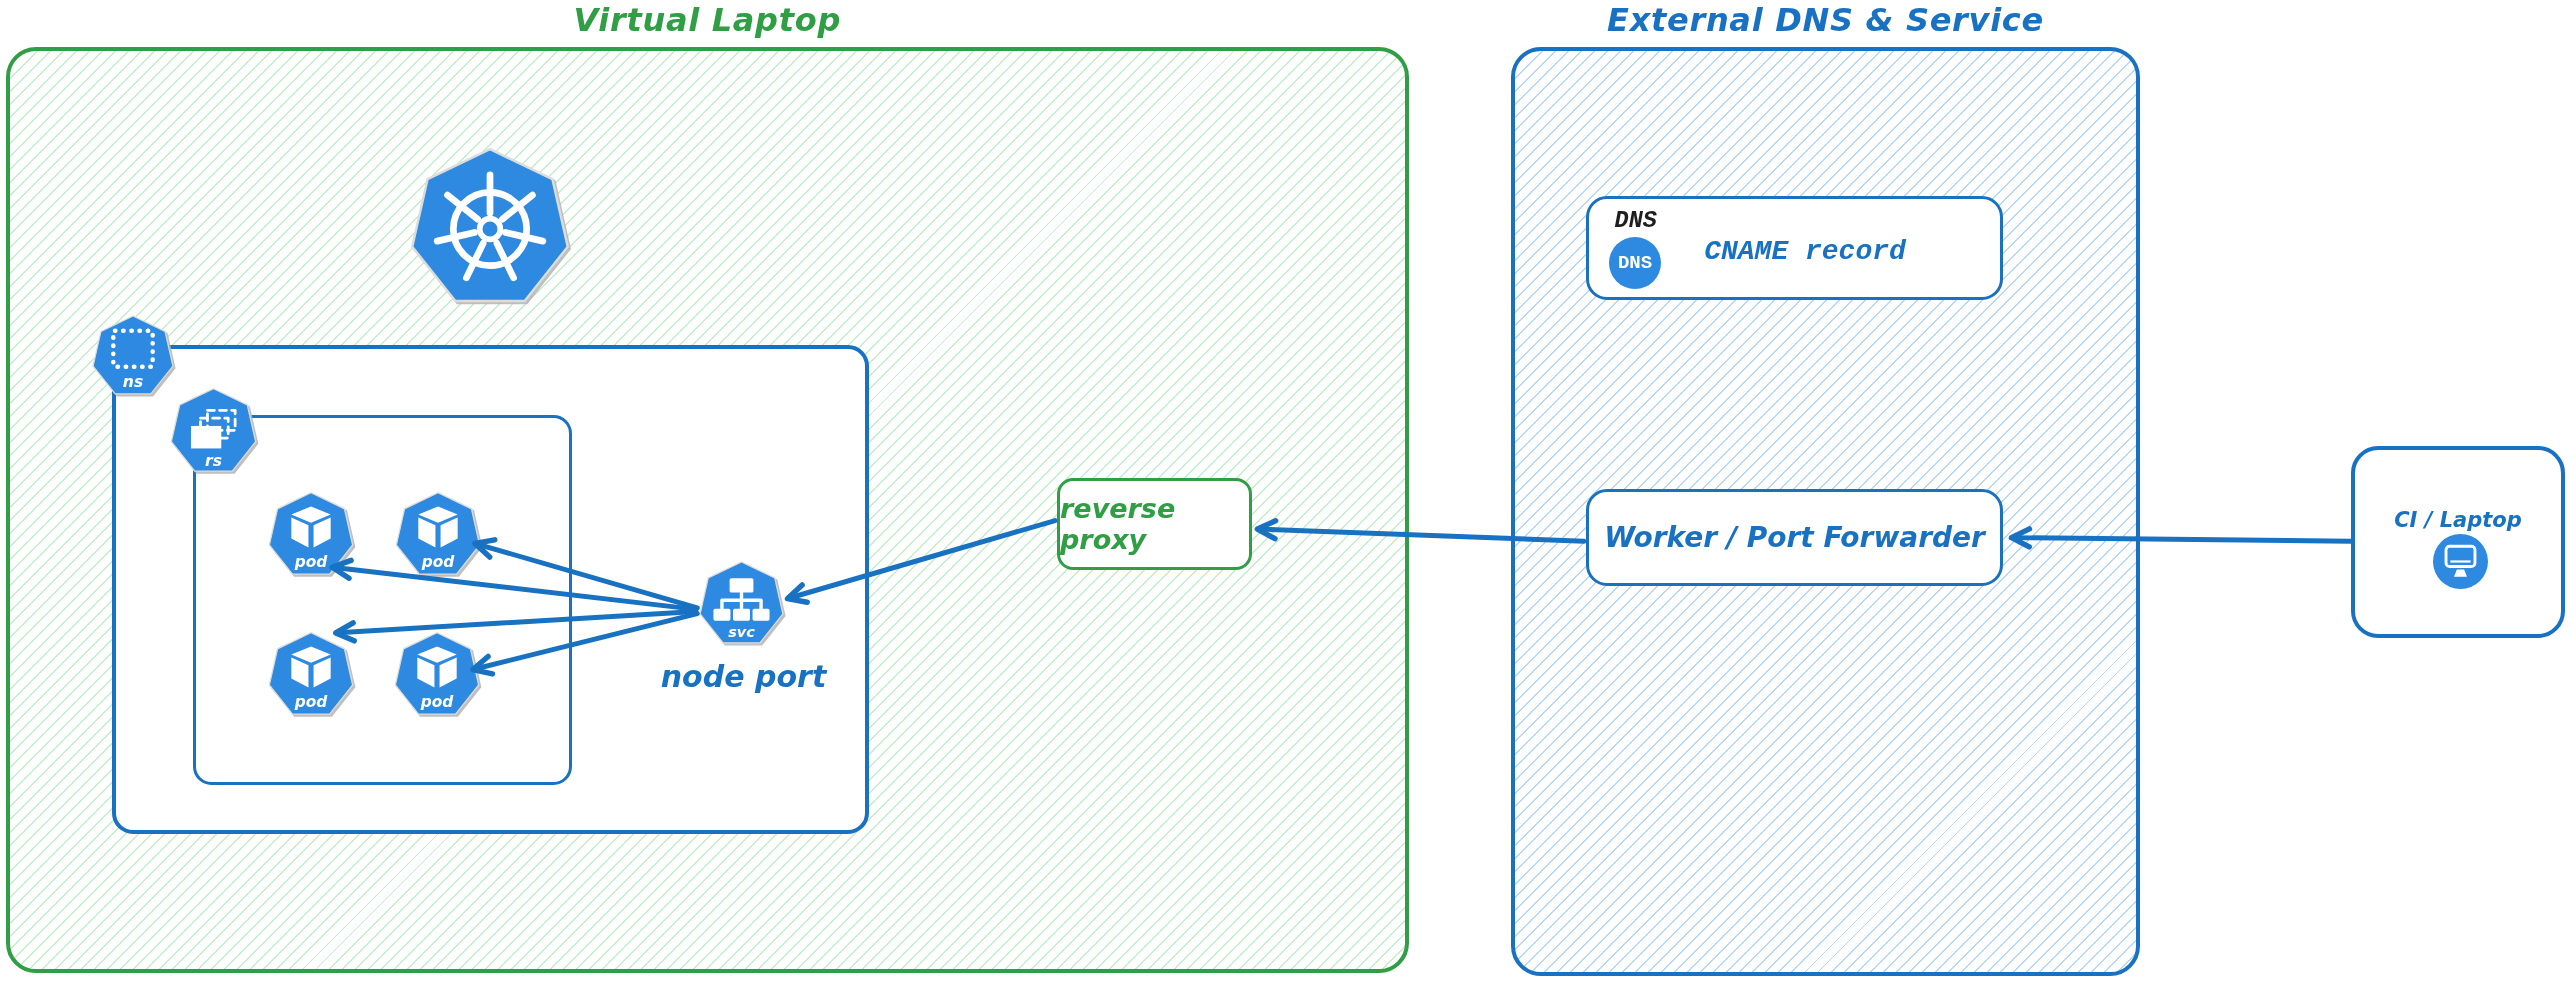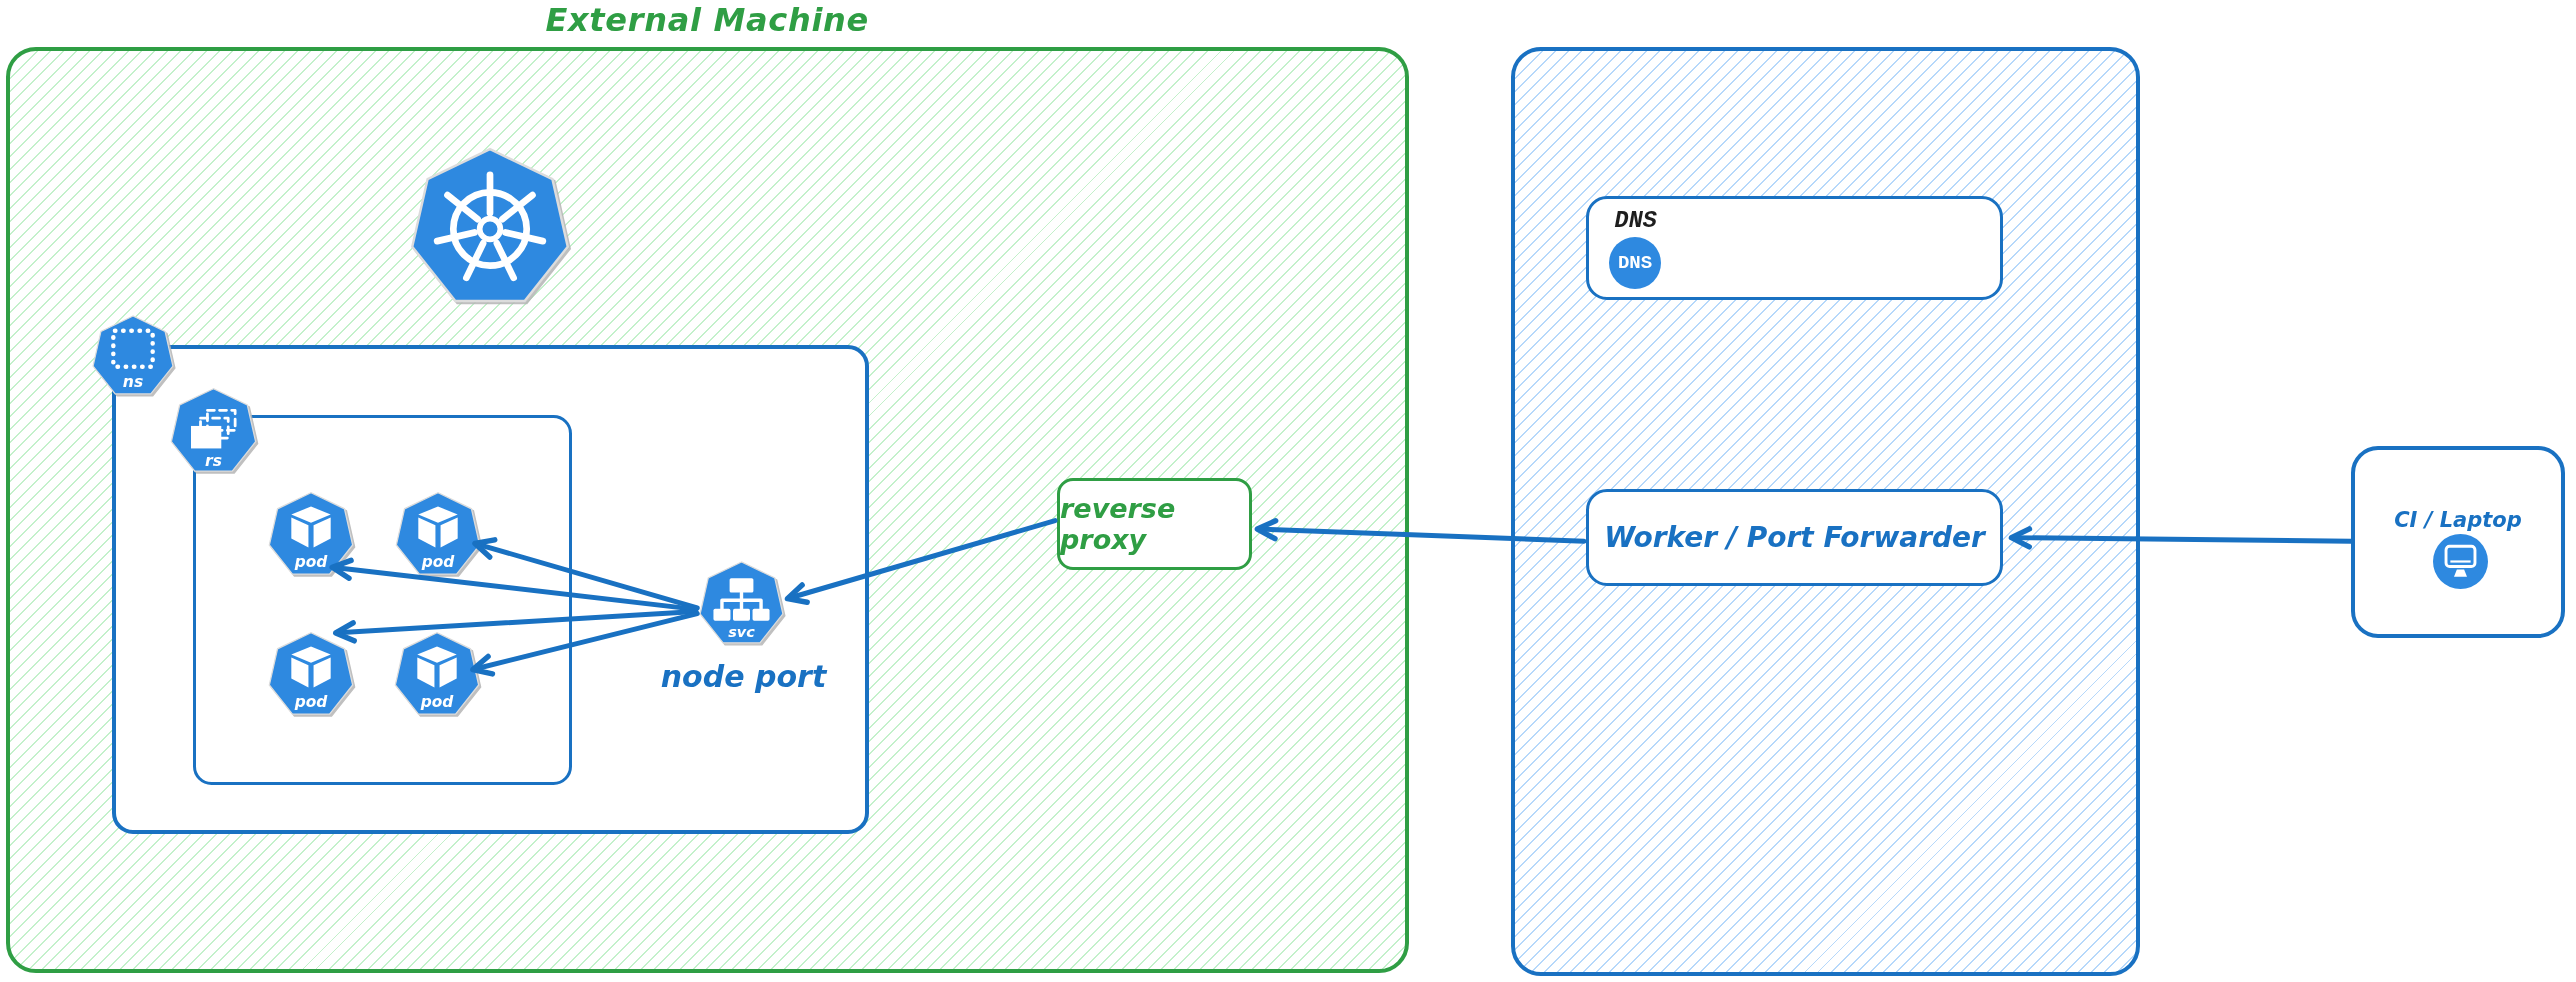--- a/index.html
+++ b/index.html
@@ -113,23 +113,24 @@
 
   
   .arrows-layer{position:absolute;left:0;top:0;width:2576px;height:983px;pointer-events:none;}
   .arrow-line{stroke:var(--blue);stroke-width:7;fill:none;stroke-linecap:round;}
 </style>
 </head>
 <body>
 
 <div class="canvas">
 
-  <div class="group-title vm-title">External Machine</div>
+  <div class="group-title vm-title">Virtual Laptop</div>
   <div class="group-box vm-box"></div>
 
+  <div class="group-title ext-title">External DNS &amp; Service</div>
   <div class="group-box ext-box"></div>
 
   <div class="ns-box"></div>
   <div class="rs-box"></div>
 
   <svg class="icon k8s-logo" viewBox="0 0 100 104">
     <polygon class="hept" points="50,2 10.9,20.8 1.3,63.1 28.3,97.1 71.7,97.1 98.7,63.1 89.1,20.8"></polygon>
     <circle class="glyph-stroke" cx="50" cy="52" r="23" stroke-width="4.2"></circle>
     <circle class="glyph-stroke" cx="50" cy="52" r="6.5" stroke-width="3.6"></circle>
     <g class="glyph-stroke" stroke-width="4.2">
@@ -210,20 +211,21 @@
 
   <div class="node-port-label">node port</div>
 
   <div class="node-box proxy-box">
     <span class="proxy-label">reverse proxy</span>
   </div>
 
   <div class="node-box dns-box">
     <span class="dns-header">DNS</span>
     <span class="dns-badge">DNS</span>
+    <span class="cname-label">CNAME record</span>
   </div>
 
   <div class="node-box ci-box">
     <span class="ci-label">CI / Laptop</span>
     <svg class="laptop-icon" viewBox="0 0 76 76">
       <circle cx="38" cy="38" r="38" fill="var(--icon-blue)"></circle>
       <rect x="18" y="17" width="40" height="28" rx="5" fill="none" stroke="#ffffff" stroke-width="4"></rect>
       <line x1="24" y1="38" x2="52" y2="38" stroke="#ffffff" stroke-width="3"></line>
       <path d="M33,49 h10 l4,10 h-18 z" fill="#ffffff"></path>
     </svg>

